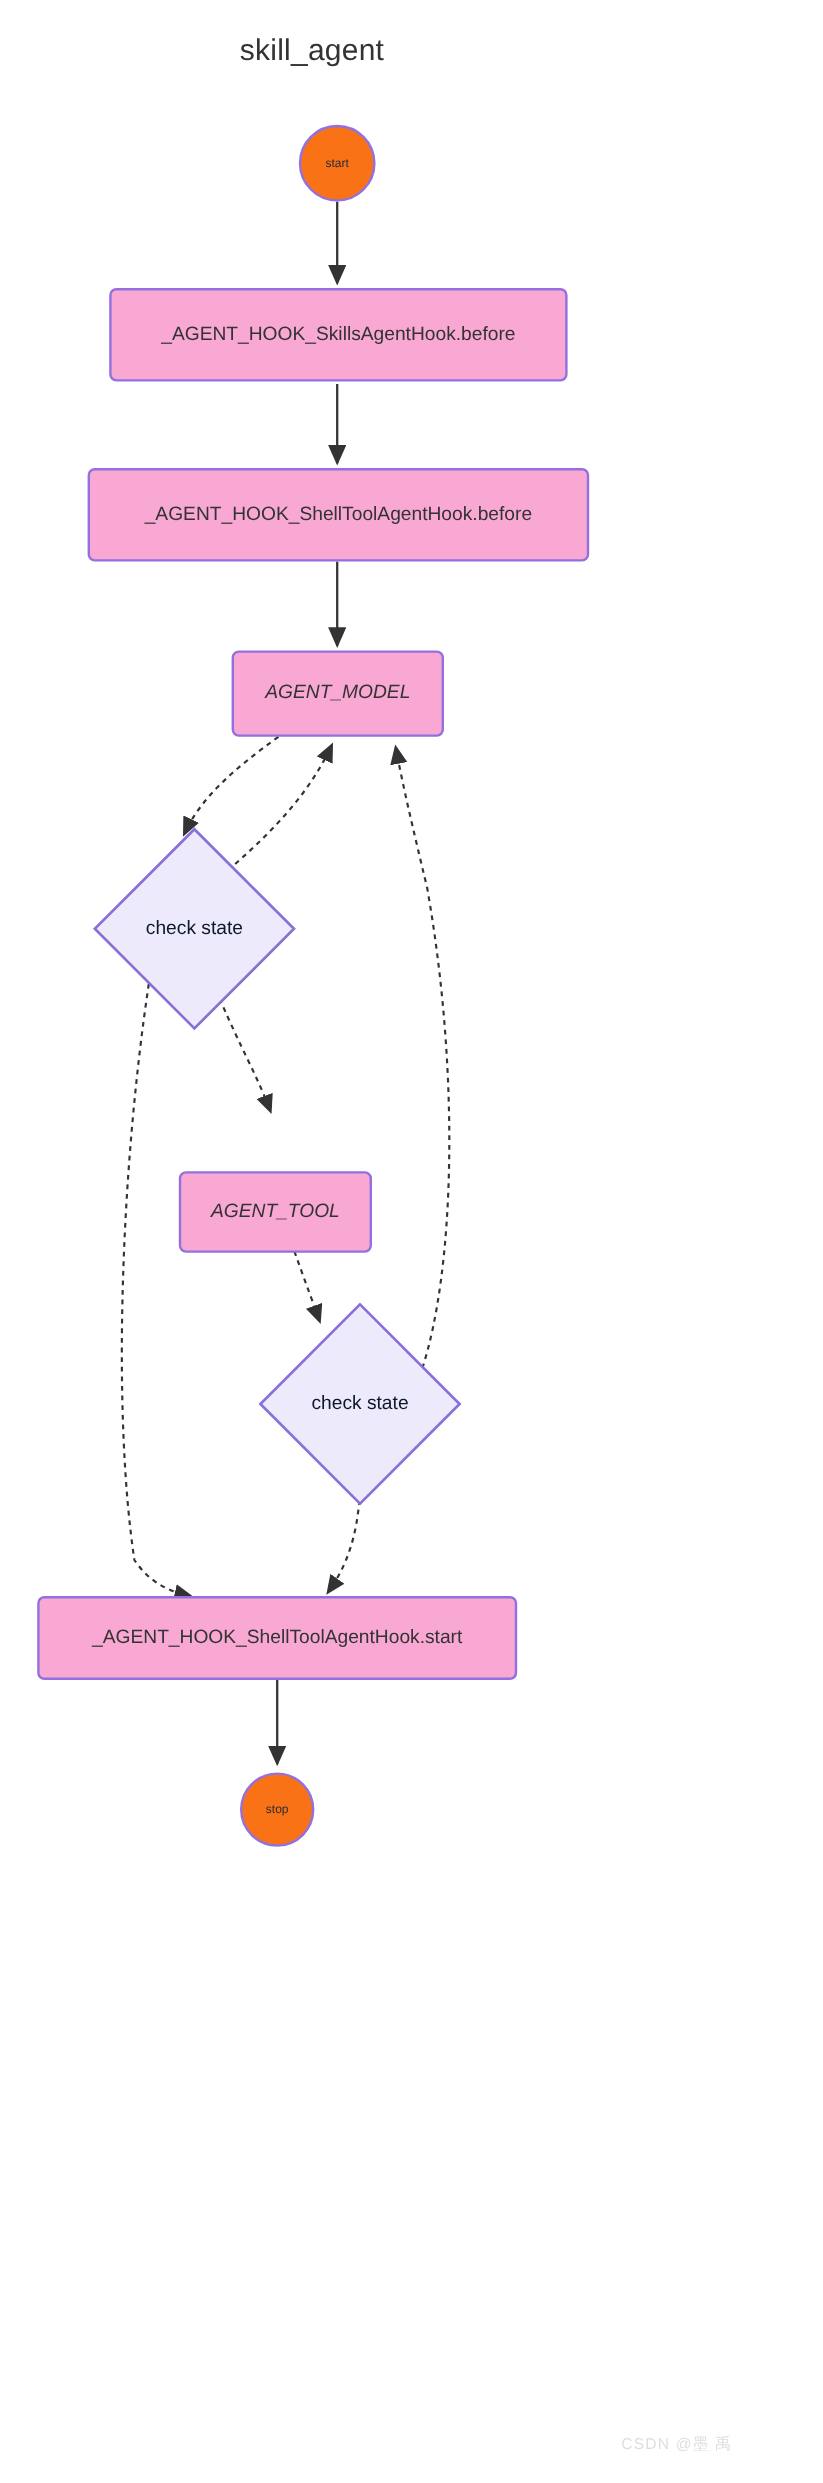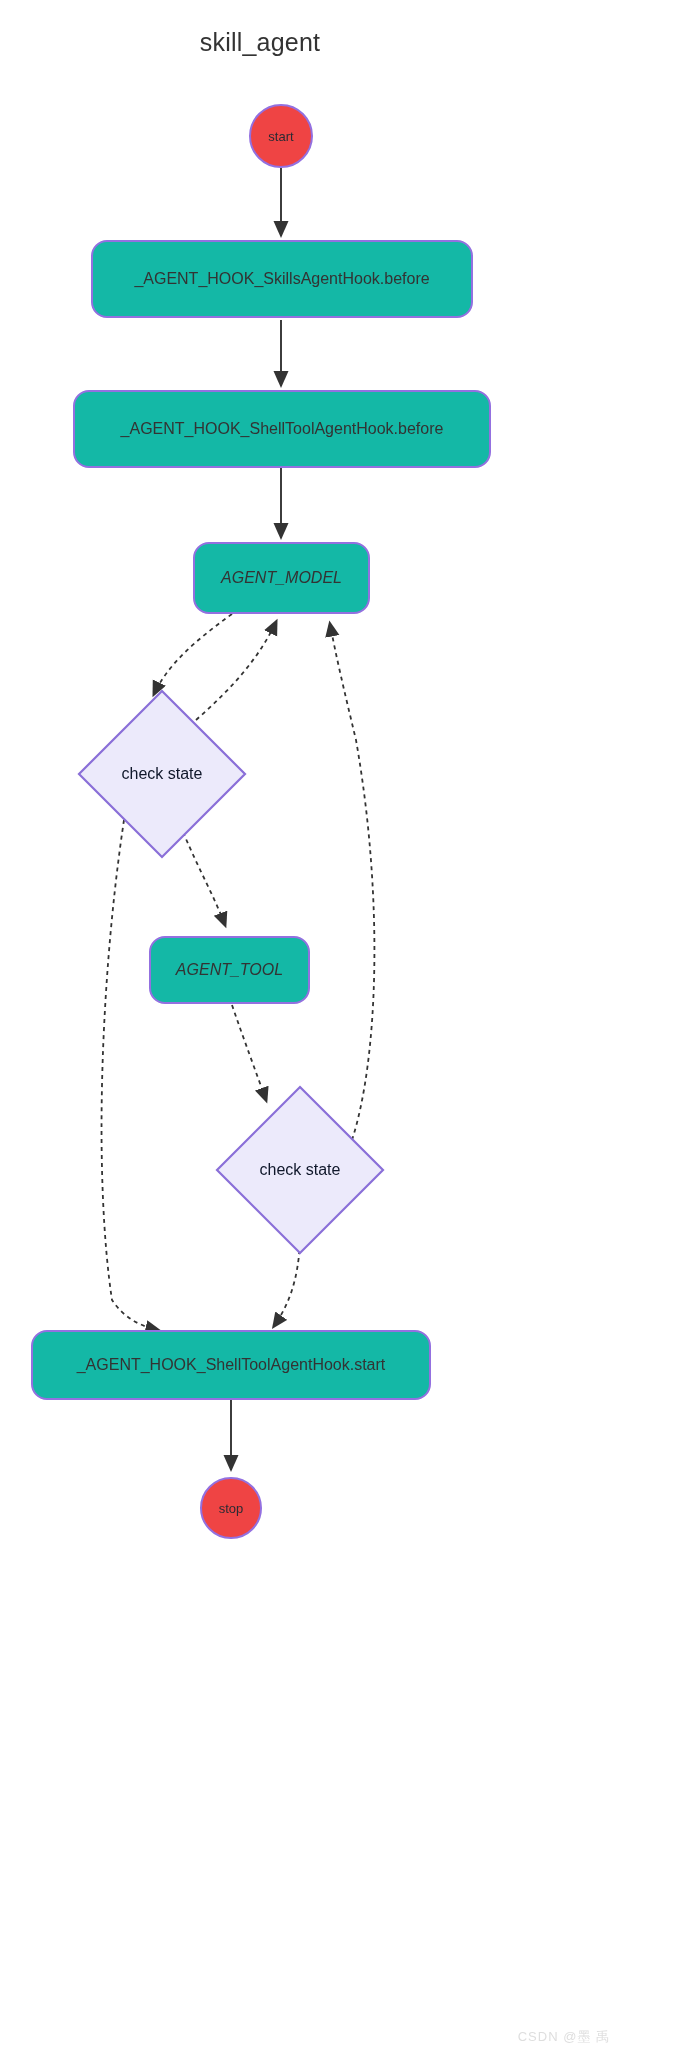--- a/index.html
+++ b/index.html
@@ -39,34 +39,34 @@
     position: absolute;
     box-sizing: border-box;
     display: flex;
     align-items: center;
     justify-content: center;
     color: #333333;
     font-size: 16px;
     text-align: center;
   }
   .node-rect {
-    background: #14b8a6;
+    background: #f9a8d4;
     border: 2px solid #9370E0;
-    border-radius: 16px;
+    border-radius: 6px;
     padding: 0 10px;
   }
   .node-rect.italic {
     font-style: italic;
   }
   .node-terminal {
-    background: #ef4444;
+    background: #f97316;
     border: 2.5px solid #9370E0;
     border-radius: 50%;
     color: #2b2b33;
-    font-size: 13px;
+    font-size: 10px;
   }
   .node-diamond {
     background: transparent;
     border: none;
   }
   .diamond-shape {
     position: absolute;
     left: 0;
     top: 0;
     width: 100%;
@@ -144,21 +144,21 @@
     <span>_AGENT_HOOK_ShellToolAgentHook.before</span>
   </div>
 
   <div class="node node-diamond" style="left:76px; top:688px; width:172px; height:172px;">
     <svg class="diamond-shape" viewBox="0 0 172 172">
       <polygon points="86,3 169,86 86,169 3,86" fill="#ECEAFB" stroke="#8A6FD8" stroke-width="2.2"></polygon>
     </svg>
     <span class="diamond-label">check state</span>
   </div>
 
-  <div class="node node-rect italic" style="left:149px; top:936px; width:161px; height:68px;">
+  <div class="node node-rect italic" style="left:149px; top:976px; width:161px; height:68px;">
     <span>AGENT_TOOL</span>
   </div>
 
   <div class="node node-diamond" style="left:214px; top:1084px; width:172px; height:172px;">
     <svg class="diamond-shape" viewBox="0 0 172 172">
       <polygon points="86,3 169,86 86,169 3,86" fill="#ECEAFB" stroke="#8A6FD8" stroke-width="2.2"></polygon>
     </svg>
     <span class="diamond-label">check state</span>
   </div>
 

